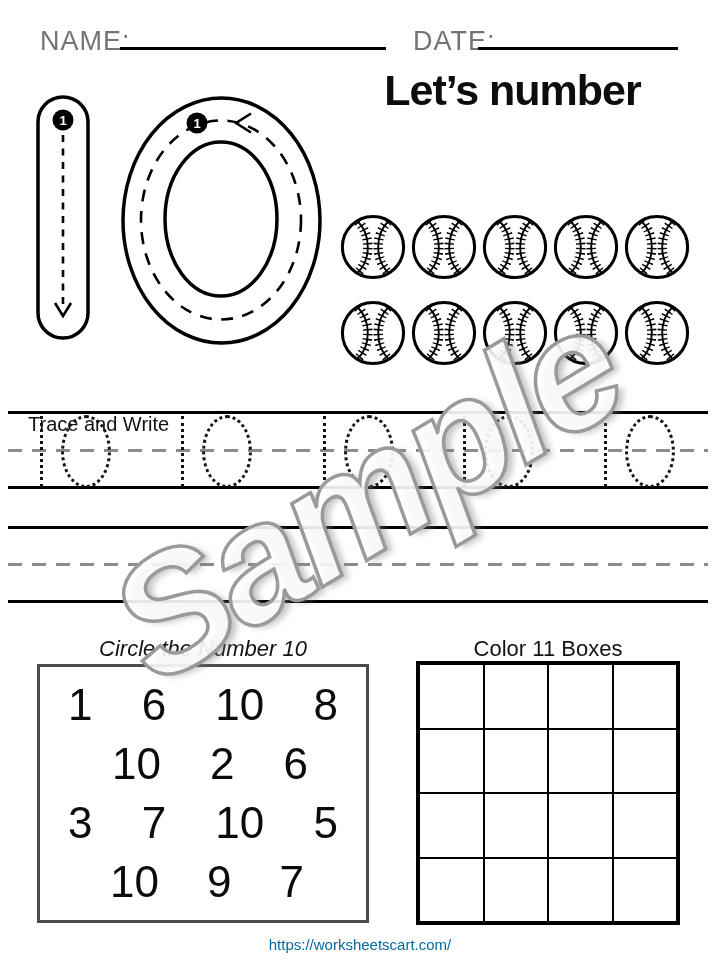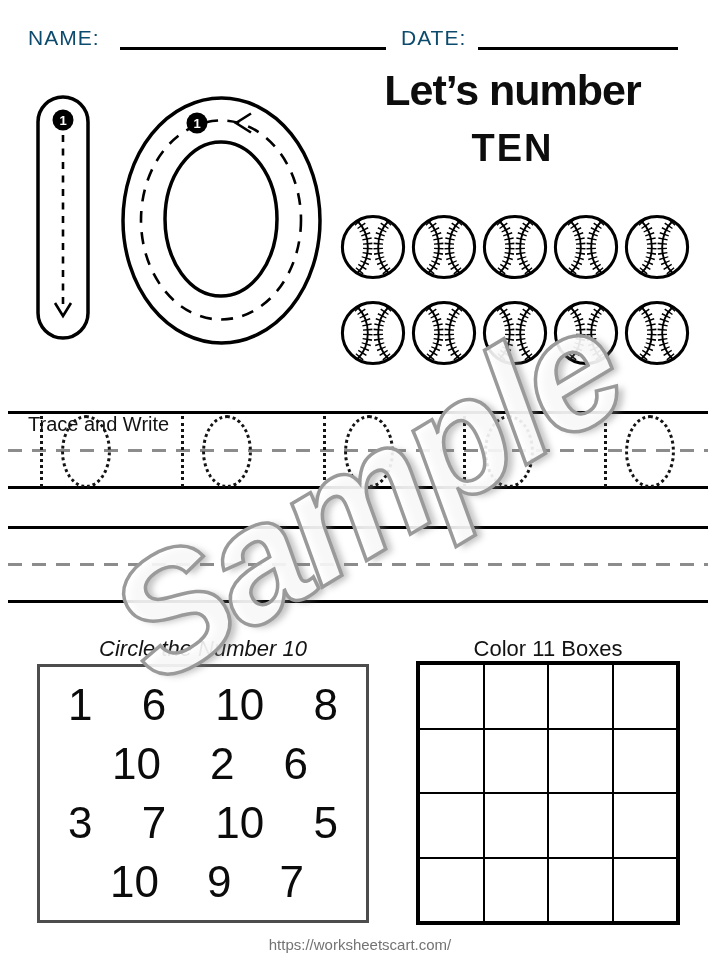--- a/index.html
+++ b/index.html
@@ -1,21 +1,21 @@
 <!DOCTYPE html>
 <html><head>
 <meta charset="utf-8">
 <style>
   html,body{margin:0;padding:0;background:#fff;}
   body{width:720px;height:960px;position:relative;overflow:hidden;
        font-family:"Liberation Sans",sans-serif;color:#0d0d0d;}
   .abs{position:absolute;}
 
   
-  .hdr-label{font-size:21px;font-weight:400;letter-spacing:1px;color:#0c4a6e;}
+  .hdr-label{font-size:27px;font-weight:400;letter-spacing:1px;color:#737373;margin-left:12px;}
   .write-on-line{height:0;border-bottom:3px solid #000;}
 
   
   .title-block{left:330px;top:68px;width:365px;text-align:center;}
   .title-1{font-size:43px;font-weight:bold;letter-spacing:-1px;line-height:1.05;}
   .title-2{font-size:24px;font-weight:bold;margin-top:4px;}
   .title-3{font-size:38px;font-weight:bold;letter-spacing:2px;margin-top:14px;}
 
   
   .ball-row{display:flex;gap:3px;}
@@ -49,21 +49,21 @@
   .num-row.r4{padding:0 62px 0 70px;}
   .num-cell{display:inline-block;}
 
   
   .color-grid{left:416px;top:661px;width:264px;height:264px;box-sizing:border-box;
               border:3px solid #000;display:grid;
               grid-template-columns:repeat(4,1fr);grid-template-rows:repeat(4,1fr);}
   .color-cell{border:1.5px solid #000;background:#fff;}
 
   
-  .footer{left:0;width:720px;top:936px;text-align:center;font-size:15px;color:#737373;}
+  .footer{left:0;width:720px;top:936px;text-align:center;font-size:15px;color:#0369a1;}
 
   
   .watermark{left:95px;top:335px;width:540px;height:320px;z-index:40;
              display:flex;align-items:center;justify-content:center;
              transform:rotate(-31deg);pointer-events:none;
              font-family:"Liberation Sans",sans-serif;font-style:italic;font-weight:bold;
              font-size:165px;letter-spacing:-5px;
              color:rgba(255,255,255,0.88);
              -webkit-text-stroke:3.5px #9a9a9a;
              text-shadow:5px 5px 6px rgba(125,125,125,0.45);}
@@ -98,21 +98,20 @@
   <ellipse cx="201.5" cy="135.5" rx="98.5" ry="122.5" fill="none" stroke="#000" stroke-width="3.5"></ellipse>
   <ellipse cx="201" cy="134" rx="56" ry="77" fill="none" stroke="#000" stroke-width="3.5"></ellipse>
   <ellipse cx="201" cy="135" rx="80" ry="99.5" fill="none" stroke="#000" stroke-width="2.6" stroke-dasharray="12 9.5"></ellipse>
   <path d="M231,28.5 L216,38 L231,47.5" fill="none" stroke="#000" stroke-width="2.6"></path>
   <circle cx="177" cy="38" r="10.5" fill="#000"></circle>
   <text x="177" y="43" text-anchor="middle" font-size="13" font-weight="bold" fill="#fff">1</text>
 </svg>
 
 <div class="abs title-block">
   <div class="title-1">Let’s number</div>
-  <div class="title-3">TEN</div>
 </div>
 
 <div class="abs ball-row" style="left:339px;top:213px;">
   <svg class="ball" viewBox="0 0 72 72">
       <use href="#baseball"></use>
     </svg>
   <svg class="ball" viewBox="0 0 72 72">
       <use href="#baseball"></use>
     </svg>
   <svg class="ball" viewBox="0 0 72 72">

